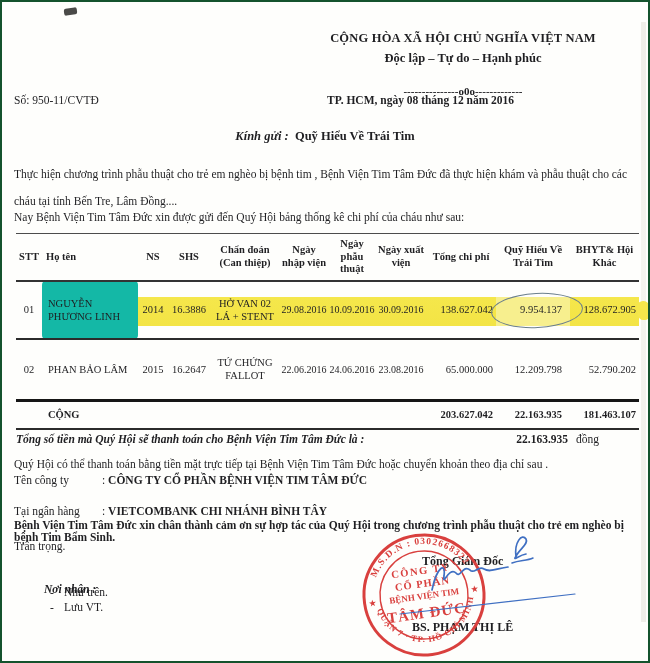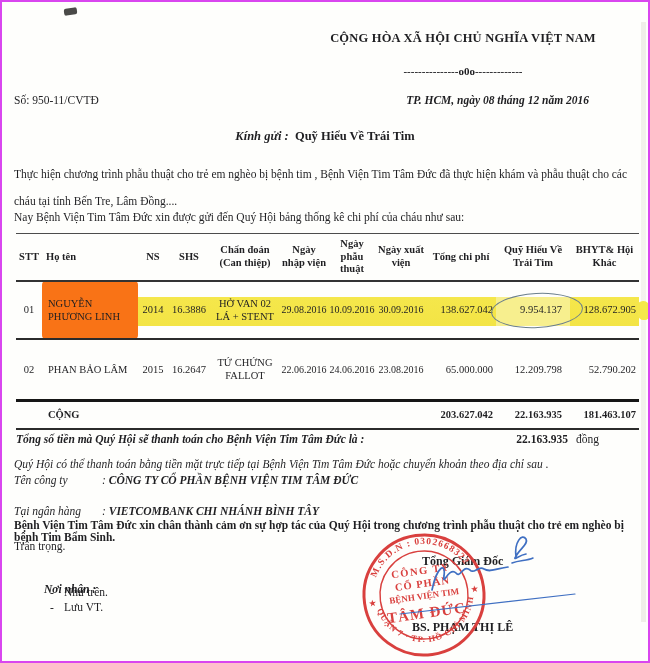--- a/index.html
+++ b/index.html
@@ -1,35 +1,35 @@
 <!DOCTYPE html>
 <html><head>
 <meta charset="utf-8">
 <style>
   * { margin:0; padding:0; box-sizing:border-box; }
   body { background:#ffffff; font-family:"Liberation Serif","DejaVu Serif",serif; }
   .page {
     position:relative; width:650px; height:663px; margin:0 auto;
-    background:#fefefc; border:2px solid #d946ef; overflow:hidden;
+    background:#fefefc; border:2px solid #14532d; overflow:hidden;
     color:#1f1f22;
   }
   .scan-edge-right { position:absolute; right:2px; top:20px; width:5px; height:600px;
     background:linear-gradient(#eceae4, #f3f2ec 40%, #eceae4); opacity:.8; }
   .scan-mark { position:absolute; left:62px; top:6px; width:13px; height:7px;
     background:#4a4a48; border-radius:2px; transform:rotate(-8deg); }
 
   
   .vn-header { position:absolute; left:300px; top:29px; width:322px; text-align:center; }
   .vn-header .l1 { font-weight:bold; font-size:12.5px; letter-spacing:.2px; }
   .vn-header .l2 { font-weight:bold; font-size:12.5px; margin-top:5px; }
   .vn-header .dashes { font-weight:bold; font-size:11px; margin-top:19px; letter-spacing:0; }
 
   .doc-number { position:absolute; left:12px; top:92px; font-size:11.5px; }
-  .place-date { position:absolute; left:325px; top:92px; width:262px; text-align:right;
-    font-size:11.5px; font-weight:bold; font-style:italic; }
+  .place-date { position:absolute; left:325px; top:92px; width:262px; text-align:left;
+    font-size:11.5px; font-weight:bold; }
 
   .recipient { position:absolute; left:0; top:127px; width:100%; text-align:center; font-size:12.5px; }
   .recipient .lbl { font-weight:bold; font-style:italic; }
   .recipient .nm  { font-weight:bold; }
 
   .para1 { position:absolute; left:12px; top:159px; width:628px; font-size:11.5px; line-height:27px; }
   .para2 { position:absolute; left:12px; top:209px; width:628px; font-size:11.5px; }
 
   
   .cost-table { position:absolute; left:14px; top:231px; width:623px; border-collapse:collapse; table-layout:fixed; }
@@ -37,32 +37,32 @@
     line-height:12.5px; height:47px; border-top:1px solid #4c4c4c; border-bottom:2px solid #333; padding:1px; }
   .cost-table td { font-size:10.5px; vertical-align:middle; text-align:center; line-height:13px; padding:1px; }
   tr.row1 td { height:58px; border-bottom:2px solid #2b2b2b; }
   tr.row2 td { height:62px; border-bottom:3px solid #161616; }
   tr.totalrow td { height:28px; border-bottom:2px solid #2b2b2b; font-weight:bold; }
   .cost-table .name { text-align:left; padding-left:6px; text-transform:uppercase; }
   .cost-table .money { text-align:right; padding-right:3px; white-space:nowrap; }
   .cost-table .date { white-space:nowrap; font-size:10px; }
   .cost-table .diag { text-transform:uppercase; }
   tr.row1 td.hl { background:linear-gradient(transparent 26%, #f5e74b 26%, #f3e445 78%, transparent 78%); }
-  tr.row1 td.hl-full { background:#f97316; border-radius:4px; }
+  tr.row1 td.hl-full { background:#14b8a6; border-radius:4px; }
   tr.row1 td.hl-light { background:linear-gradient(transparent 26%, #f7ef8e 26%, #f7ef8e 78%, transparent 78%); }
   .hl-endblob { position:absolute; left:635px; top:299px; width:14px; height:19px;
     background:#f5e74b; border-radius:45% 55% 55% 45%; transform:rotate(-6deg); }
   .pen-ellipse { position:absolute; left:489px; top:291px; width:92px; height:35px;
     border:1.6px solid #6b7f8c; border-radius:50%; transform:rotate(-3deg); }
 
   
   .summary-lbl { position:absolute; left:14px; top:431px; font-size:11.5px; font-weight:bold; font-style:italic; }
   .summary-amt { position:absolute; left:498px; top:431px; width:68px; text-align:right; font-size:11.5px; font-weight:bold; }
   .summary-cur { position:absolute; left:574px; top:431px; font-size:11.5px; }
-  .pay-line { position:absolute; left:12px; width:630px; font-size:11.5px;font-style:italic; }
+  .pay-line { position:absolute; left:12px; width:630px; font-size:11.5px; }
   .pay-line .plbl { display:inline-block; width:88px; }
   .pay-line .pval { font-weight:bold; }
   .thanks { position:absolute; left:12px; top:517px; width:632px; font-size:11.5px;font-weight:bold; }
   .regards { position:absolute; left:12px; top:538px; font-size:11.5px; }
 
   
   .noinhan { position:absolute; left:42px; top:581px; font-size:11.5px; font-weight:bold; font-style:italic; }
   .ni-item { position:absolute; left:48px; font-size:11.5px; }
   .ni-item .dash { display:inline-block; width:14px; }
 
@@ -75,20 +75,21 @@
 </style>
 </head>
 <body>
 
 <div class="page">
   <div class="scan-edge-right"></div>
   <div class="scan-mark"></div>
 
   <div class="vn-header">
     <div class="l1">CỘNG HÒA XÃ HỘI CHỦ NGHĨA VIỆT NAM</div>
+    <div class="l2">Độc lập – Tự do – Hạnh phúc</div>
     <div class="dashes">---------------o0o-------------</div>
   </div>
 
   <div class="doc-number">Số: 950-11/CVTĐ</div>
   <div class="place-date">TP. HCM, ngày 08 tháng 12  năm 2016</div>
 
   <div class="recipient">
     <span class="lbl">Kính gửi :</span>&nbsp;
     <span class="nm">Quỹ Hiểu Về Trái Tim</span>
   </div>

